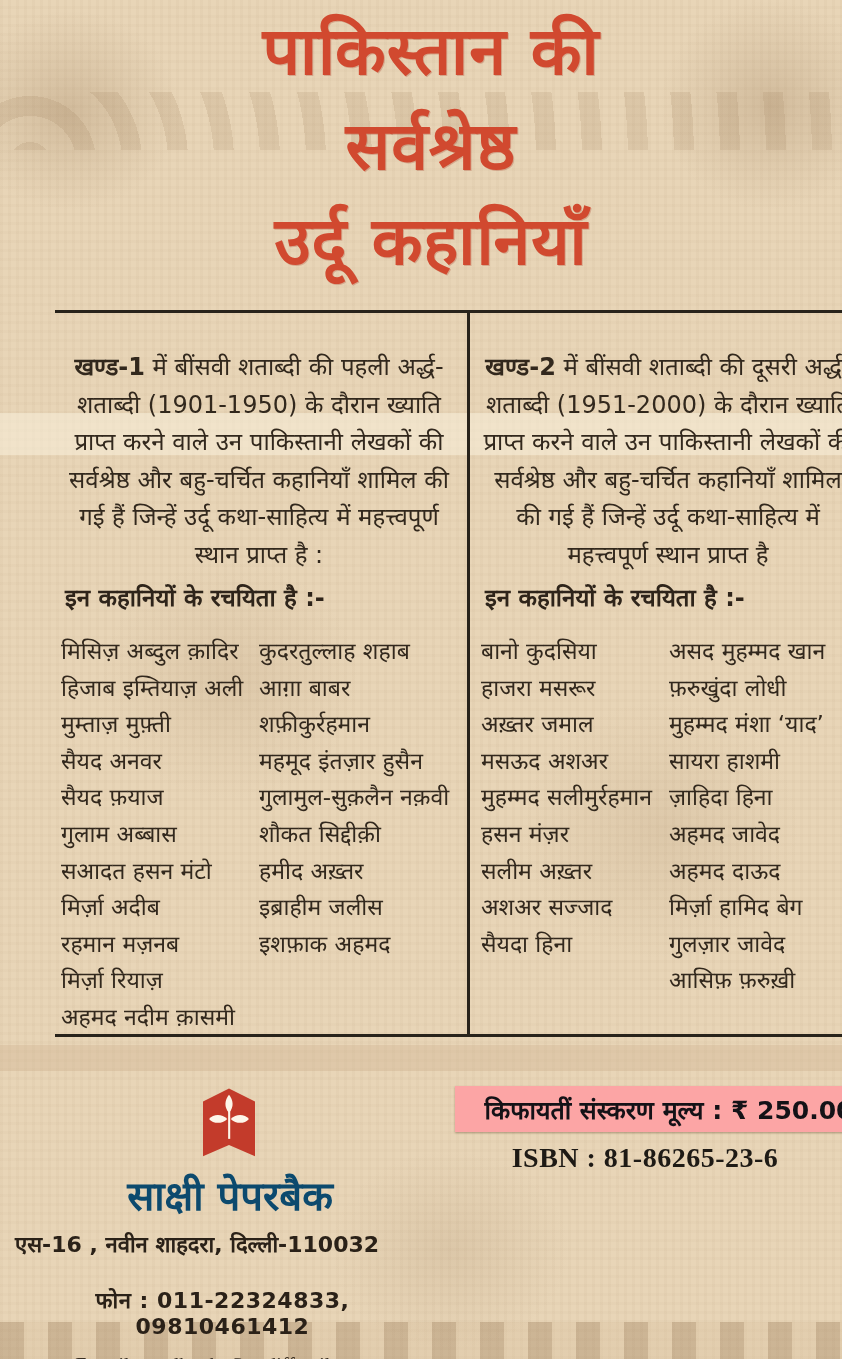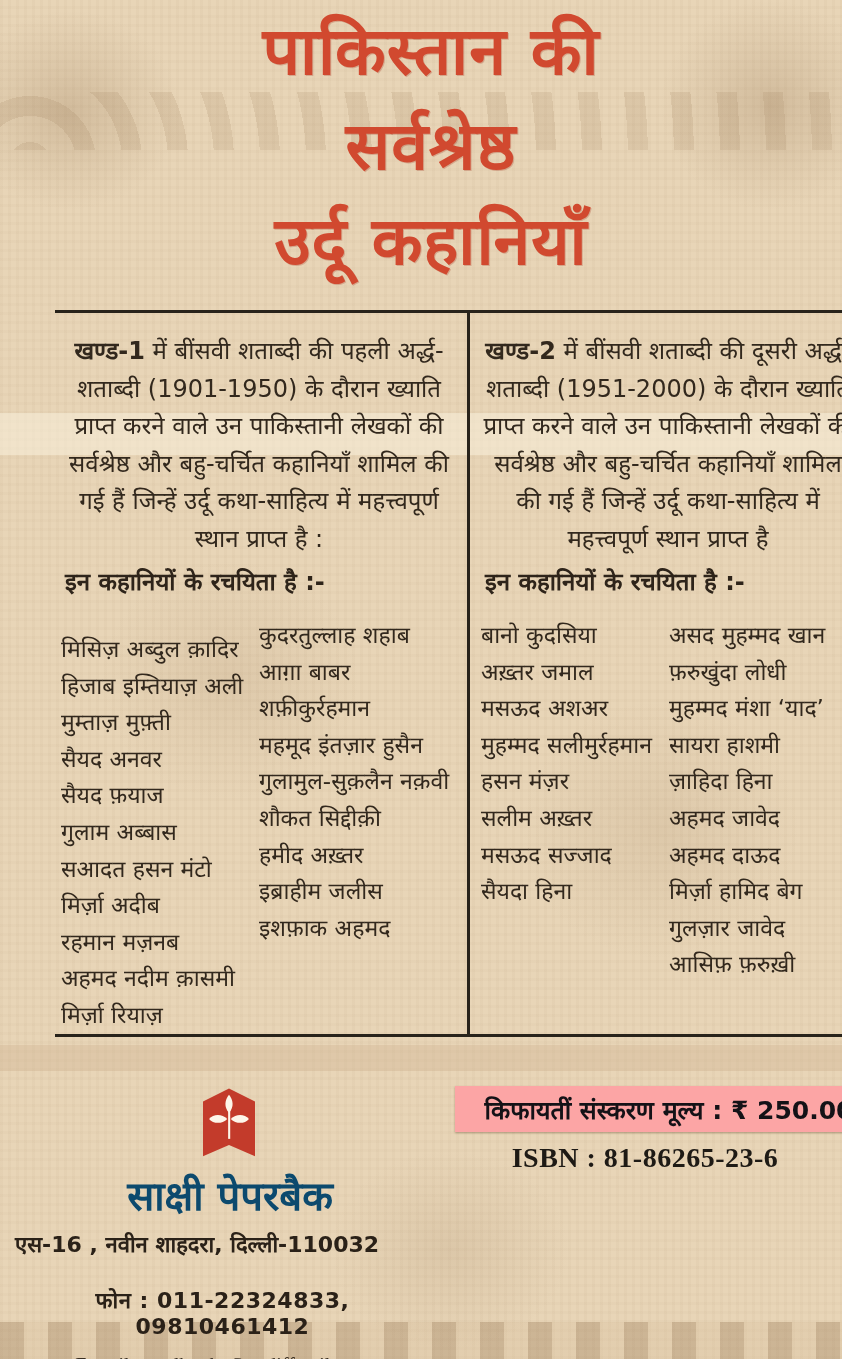--- a/index.html
+++ b/index.html
@@ -42,29 +42,29 @@
   .panel{
     position:absolute;left:55px;top:310px;width:807px;height:721px;
     border-top:3px solid #28231b;border-bottom:3px solid #28231b;
     display:flex;
   }
   .vdivider{position:absolute;left:412px;top:0;bottom:0;width:3px;background:#28231b;}
   .col{box-sizing:border-box;}
   .col-1{width:412px;padding:0 10px 0 6px;}
   .col-2{width:392px;padding:0 4px 0 14px;}
   .intro{
-    margin:20px 0 0 0;text-align:center;
+    margin:36px 0 0 0;text-align:center;
     font-size:24px;line-height:37.5px;color:#32281d;
   }
   .khand-label{font-weight:bold;}
   .authors-heading{
     margin:9px 0 0 4px;font-weight:bold;font-size:24px;line-height:30px;color:#2e241a;
   }
   .authors{display:flex;margin-top:20px;}
-  .col-1 .acol:first-child{width:198px;flex:none;margin-top:14px;}
+  .col-1 .acol:first-child{width:198px;flex:none;}
   .col-2 .acol:first-child{width:188px;flex:none;}
   .acol{flex:1;min-width:0;}
   .author-row{
     font-size:23px;line-height:36.6px;white-space:nowrap;color:#32281d;
   }
   
   .price-strip{
     position:absolute;left:455px;top:1086px;width:428px;height:46px;
     background:#fca5a5;display:flex;align-items:center;justify-content:center;
     box-shadow:0 1px 2px rgba(80,60,30,.4);
@@ -124,22 +124,22 @@
         <div class="acol">
             <div class="author-row">मिसिज़ अब्दुल क़ादिर</div>
             <div class="author-row">हिजाब इम्तियाज़ अली</div>
             <div class="author-row">मुम्ताज़ मुफ़्ती</div>
             <div class="author-row">सैयद अनवर</div>
             <div class="author-row">सैयद फ़याज</div>
             <div class="author-row">गुलाम अब्बास</div>
             <div class="author-row">सआदत हसन मंटो</div>
             <div class="author-row">मिर्ज़ा अदीब</div>
             <div class="author-row">रहमान मज़नब</div>
+            <div class="author-row">मिर्ज़ा रियाज़</div>
             <div class="author-row">अहमद नदीम क़ासमी</div>
-            <div class="author-row">मिर्ज़ा रियाज़</div>
           </div>
         <div class="acol">
             <div class="author-row">कुदरतुल्लाह शहाब</div>
             <div class="author-row">आग़ा बाबर</div>
             <div class="author-row">शफ़ीकुर्रहमान</div>
             <div class="author-row">महमूद इंतज़ार हुसैन</div>
             <div class="author-row">गुलामुल-सुक़लैन नक़वी</div>
             <div class="author-row">शौकत सिद्दीक़ी</div>
             <div class="author-row">हमीद अख़्तर</div>
             <div class="author-row">इब्राहीम जलीस</div>
@@ -149,26 +149,27 @@
     </div>
 
     <div class="vdivider"></div>
 
     <div class="col col-2">
       <p class="intro"><b class="khand-label">खण्ड-2</b> <span>में बींसवी शताब्दी की दूसरी अर्द्ध-शताब्दी (1951-2000) के दौरान ख्याति प्राप्त करने वाले उन पाकिस्तानी लेखकों की सर्वश्रेष्ठ और बहु-चर्चित कहानियाँ शामिल की गई हैं जिन्हें उर्दू कथा-साहित्य में महत्त्वपूर्ण स्थान प्राप्त है</span></p>
       <p class="authors-heading">इन कहानियों के रचयिता है :-</p>
       <div class="authors">
         <div class="acol">
             <div class="author-row">बानो कुदसिया</div>
+            <div class="author-row">हाजरा मसरूर</div>
             <div class="author-row">अख़्तर जमाल</div>
             <div class="author-row">मसऊद अशअर</div>
             <div class="author-row">मुहम्मद सलीमुर्रहमान</div>
             <div class="author-row">हसन मंज़र</div>
             <div class="author-row">सलीम अख़्तर</div>
-            <div class="author-row">मसऊद सज्जाद</div>
+            <div class="author-row">अशअर सज्जाद</div>
             <div class="author-row">सैयदा हिना</div>
           </div>
         <div class="acol">
             <div class="author-row">असद मुहम्मद खान</div>
             <div class="author-row">फ़रुखुंदा लोधी</div>
             <div class="author-row">मुहम्मद मंशा ‘याद’</div>
             <div class="author-row">सायरा हाशमी</div>
             <div class="author-row">ज़ाहिदा हिना</div>
             <div class="author-row">अहमद जावेद</div>
             <div class="author-row">अहमद दाऊद</div>

